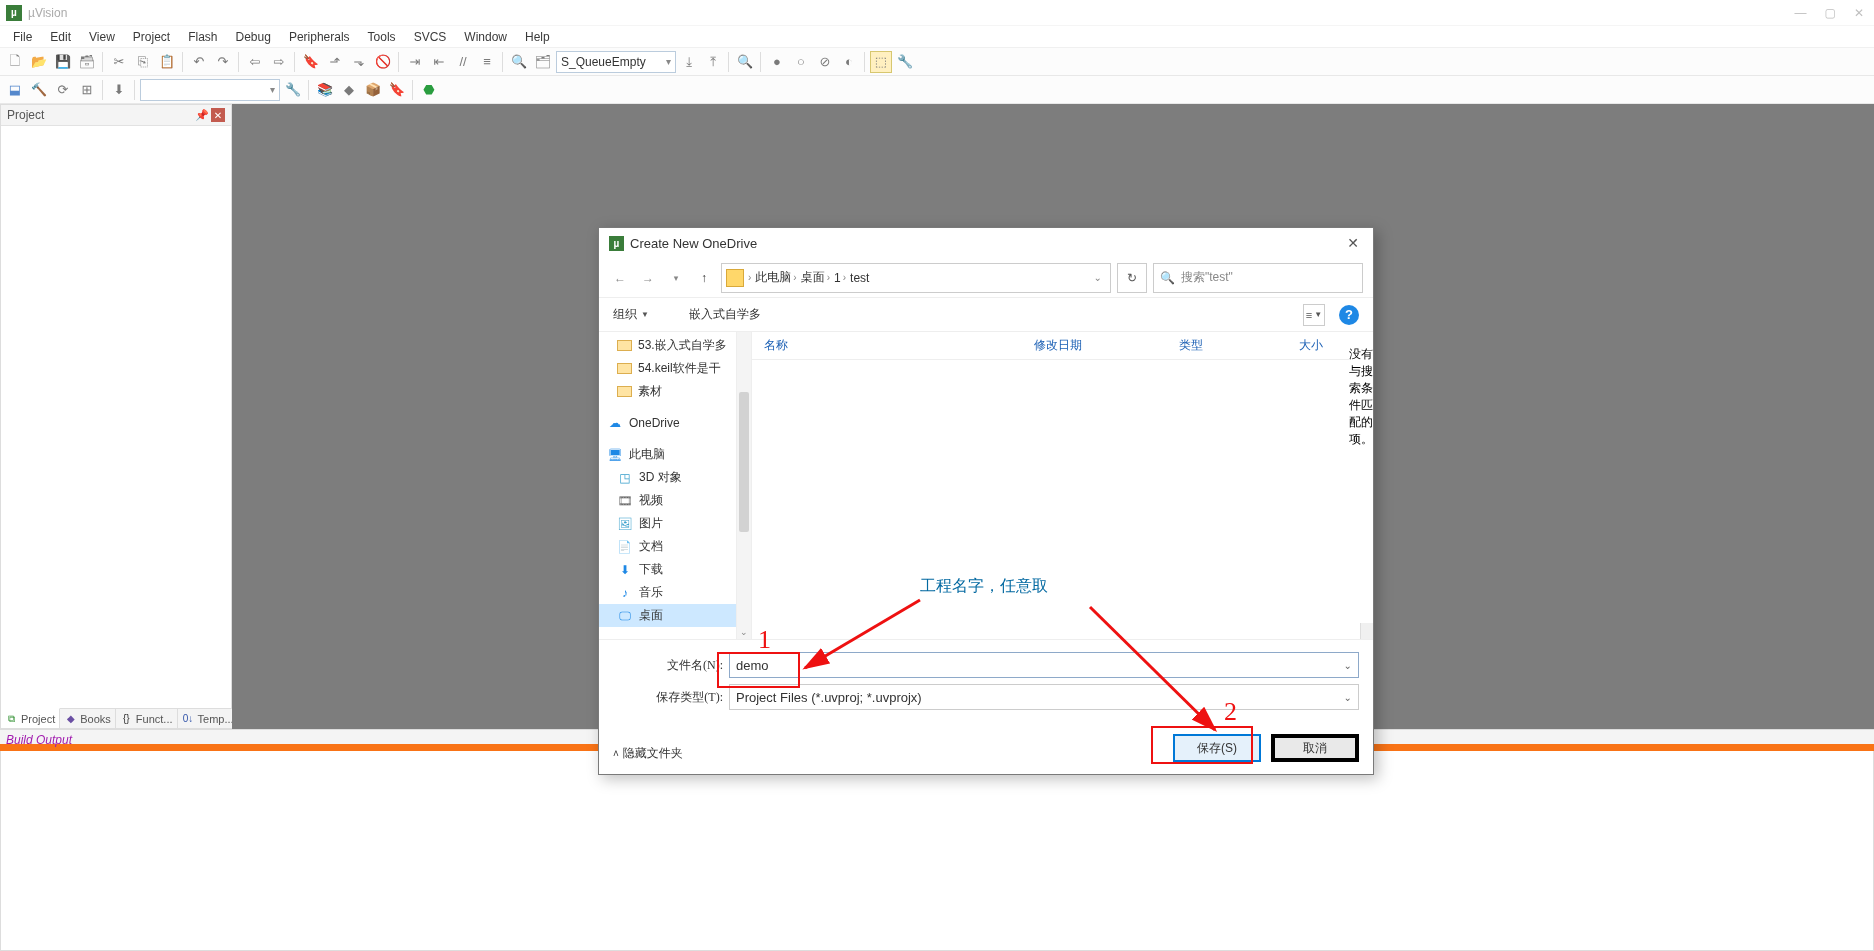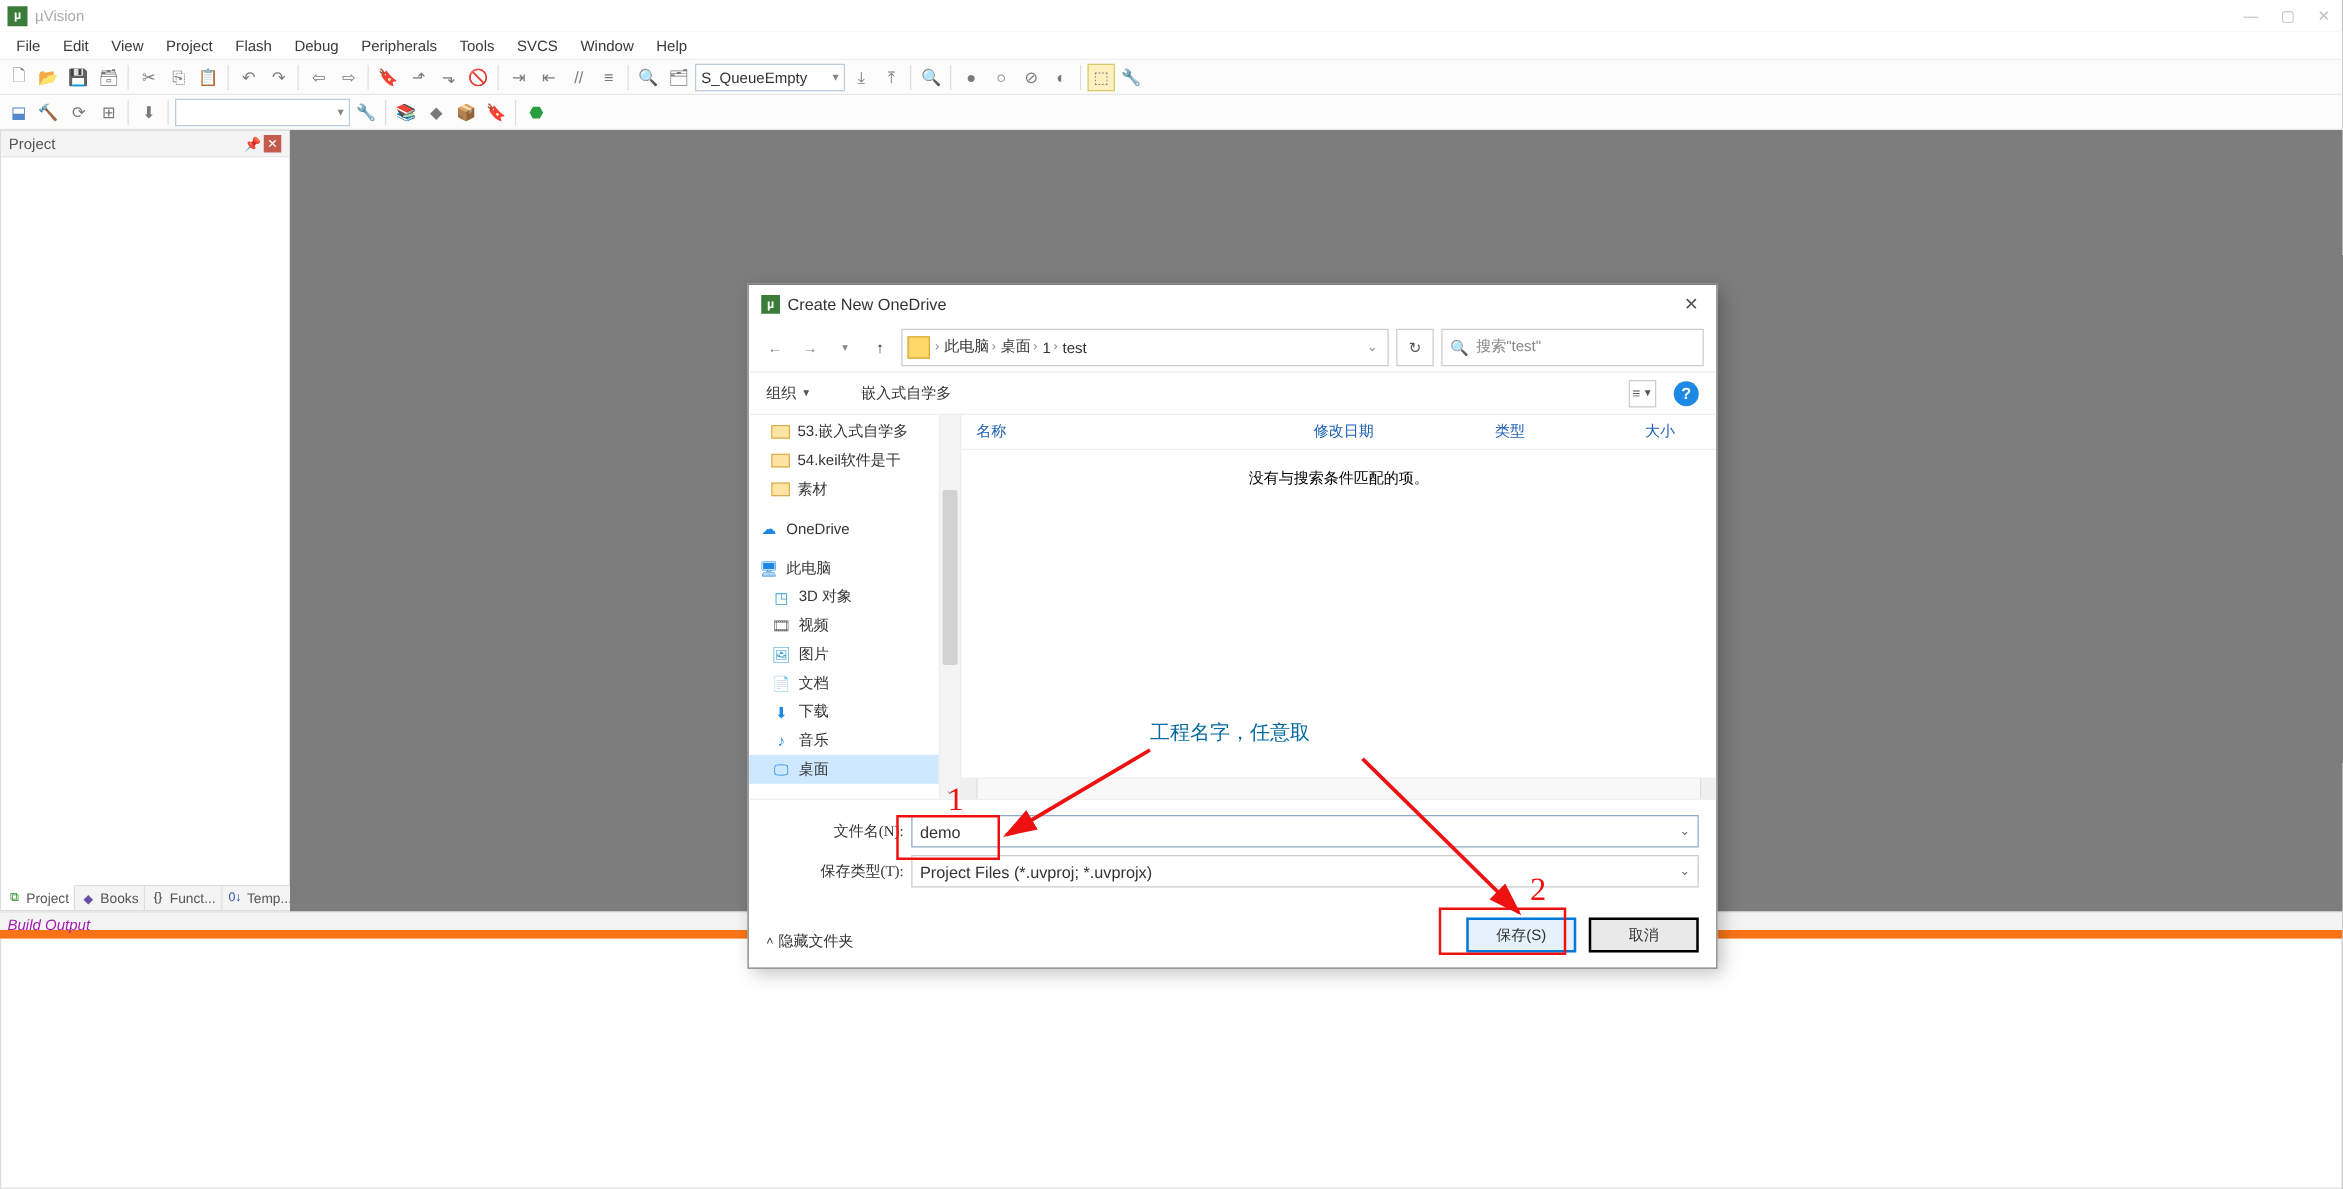--- a/index.html
+++ b/index.html
@@ -187,21 +187,21 @@
     display:flex; align-items:center; gap:6px;
     padding:3px 6px 3px 18px;
     color:#333;
     white-space:nowrap;
     overflow:hidden;
   }
   .tree-item.hl { background:#cde8ff;}
   .fico { width:16px;height:14px; display:inline-flex;align-items:center;justify-content:center; font-size:12px;}
   .folder { background:#ffe4a3; border:1px solid #dcae4f; width:15px;height:11px;}
   .list-area {
-    flex:1; display:flex; flex-direction:column; position:relative;
+    flex:1; display:flex; flex-direction:row; position:relative;
   }
   .list-header {
     height:28px; display:flex; align-items:center;
     border-bottom:1px solid #eee;
     color:#1a5fb4;
     padding-left:12px;
   }
   .lh { font-size:12px;}
   .lh.name{flex:0 0 270px;}
   .lh.date{flex:0 0 145px;}
@@ -228,21 +228,21 @@
     display:flex; align-items:center; justify-content:space-between;
   }
   .dlg-footer {
     padding:8px 14px 12px;
     display:flex; justify-content:space-between; align-items:flex-end;
   }
   .hide-folders { display:flex; align-items:center; gap:4px; color:#333;}
   .buttons { display:flex; gap:10px;}
   .btn {
     width:88px; height:28px;
-    border:2px solid #000000;
+    border:4px solid #000000;
     background:#e9e9e9;
     display:flex; align-items:center; justify-content:center;
     color:#333;
   }
   .btn.primary { border:2px solid #0078d7; background:#e5f1fb;}
   
   .annot-text {
     position:absolute; color:#0369a1; font-family:"Microsoft YaHei"; font-size:16px;
     pointer-events:none;
   }

